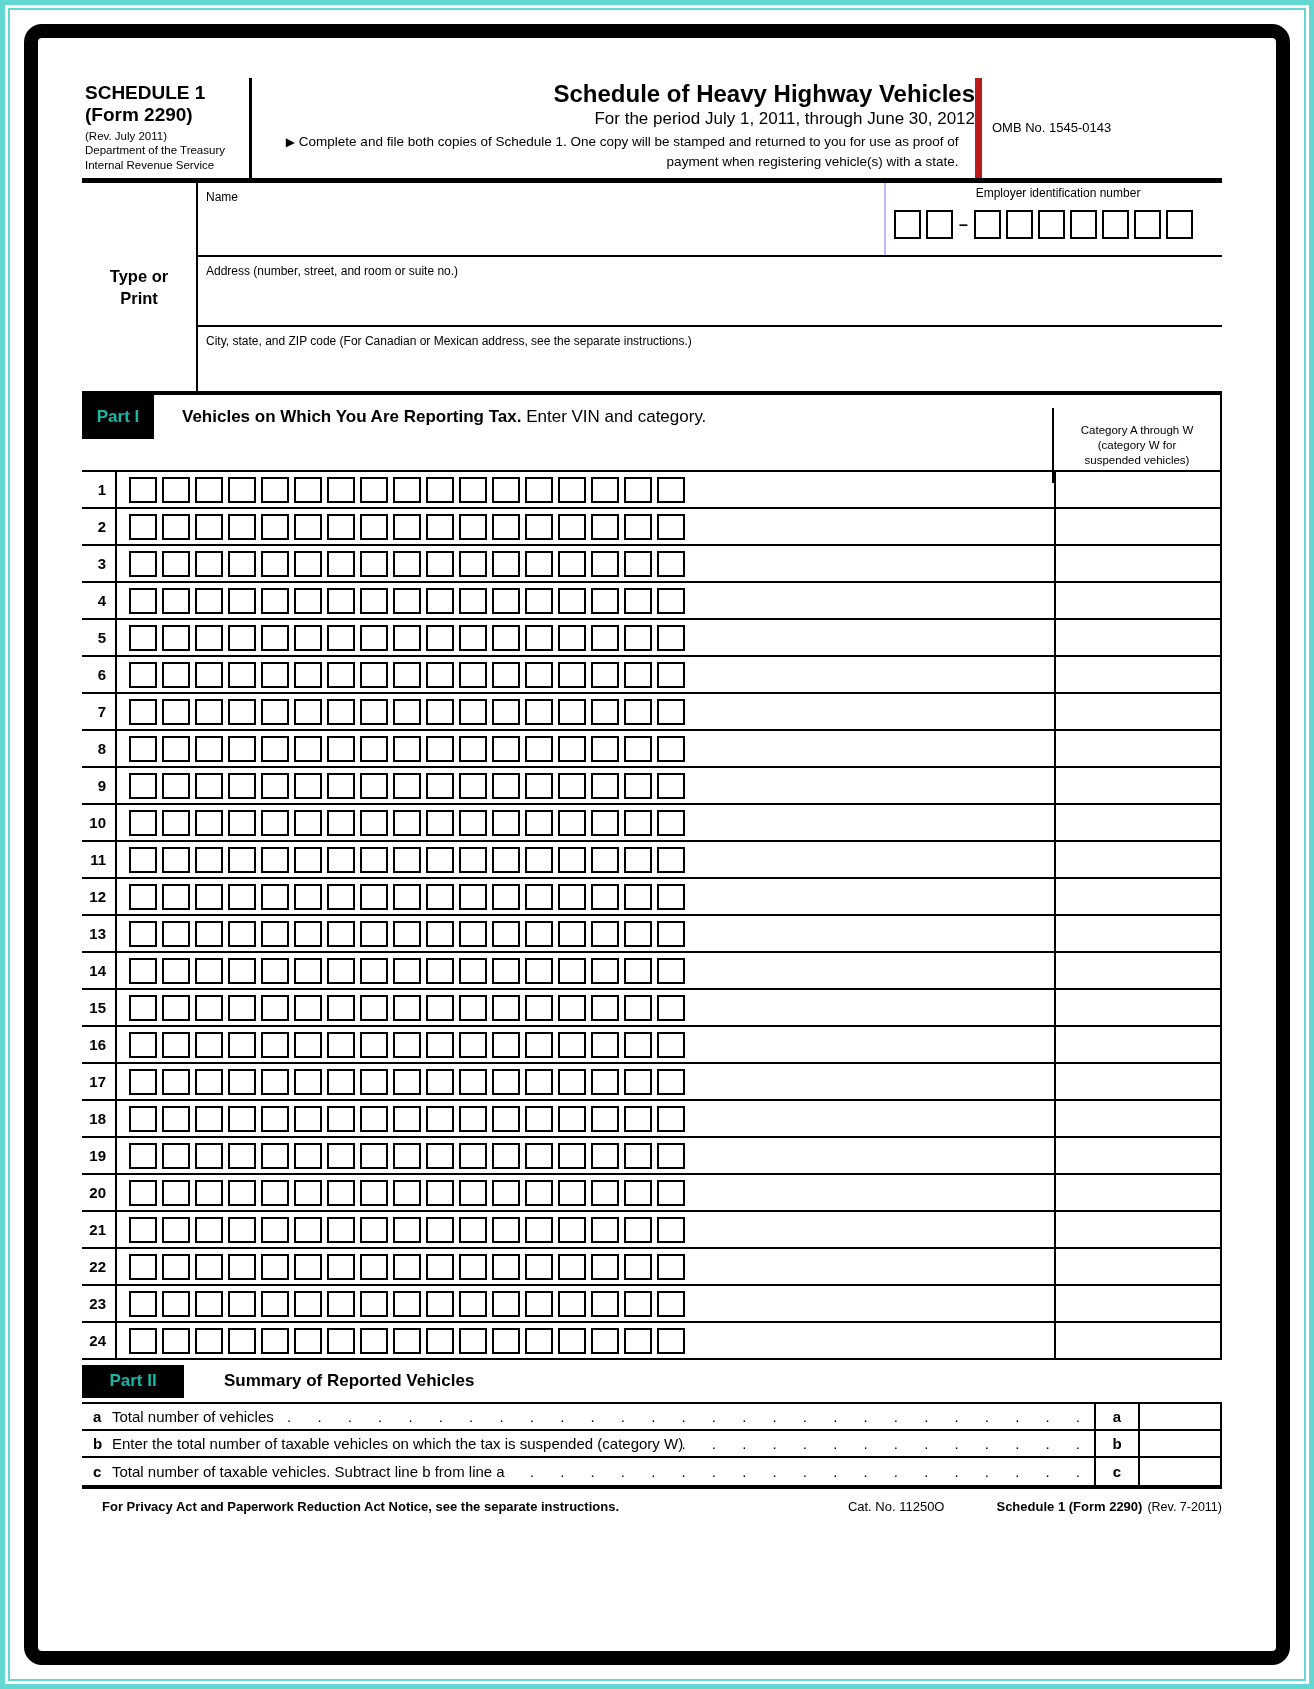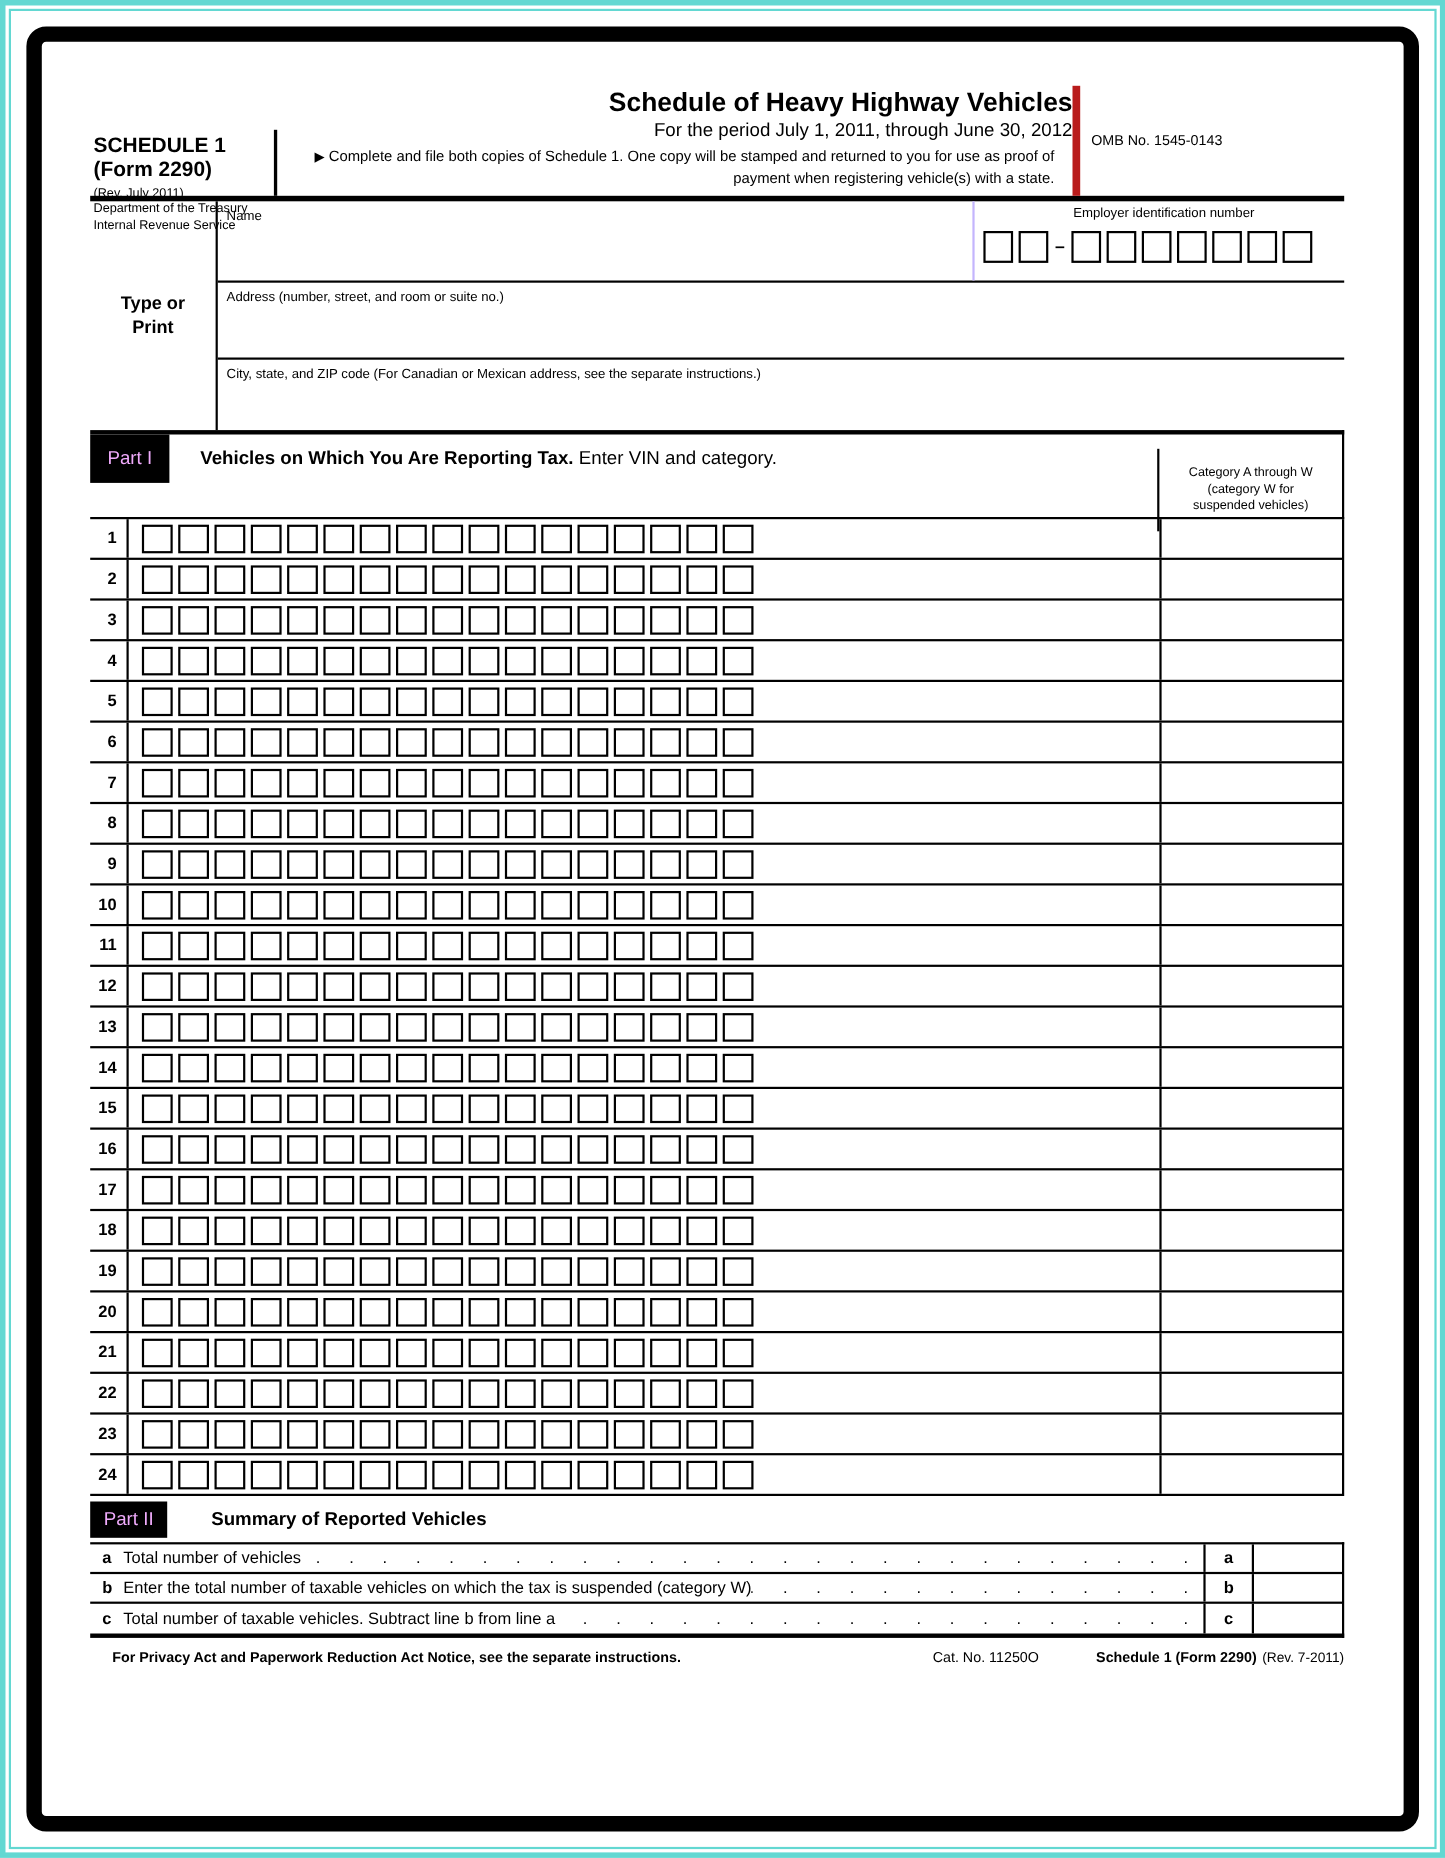--- a/index.html
+++ b/index.html
@@ -7,21 +7,21 @@
   body { font-family: "Liberation Sans", sans-serif; color: #000; background: #fff; overflow: hidden; }
 
   .frame { width: 1314px; height: 1689px; background: #63d8d2; padding: 5px; }
   .r1 { height: 100%; background: #63d8d2; border: 3px solid #fff; padding: 2px; }
   .r2 { height: 100%; background: #fff; padding: 14px; }
   .page { height: 100%; background: #fff; border: 14px solid #000; border-radius: 18px; padding: 40px 0 0 44px; }
   .form { width: 1140px; }
 
   
   .header { display: flex; height: 105px; border-bottom: 5px solid #000; }
-  .h-left { width: 170px; border-right: 3px solid #000; padding: 4px 4px 0 3px; margin-top: 40px; }
+  .h-left { width: 170px; border-right: 3px solid #000; padding: 4px 4px 0 3px; }
   .h-sched, .h-form { font-size: 19px; font-weight: bold; line-height: 1.15; }
   .h-form { margin-bottom: 3px; }
   .h-small { font-size: 11.5px; line-height: 1.28; }
   .h-center { flex: 1; border-right: 7px solid #b91c1c; text-align: right; padding-top: 3px; }
   .h-title { font-size: 24px; font-weight: bold; line-height: 1.1; }
   .h-period { font-size: 17px; margin-top: 2px; }
   .h-instr { font-size: 13.5px; font-weight: normal; max-width: 690px; margin: 3px auto 0; line-height: 1.45; }
   .arrow { font-size: 12px; }
   .h-right { width: 240px; padding: 42px 0 0 10px; font-size: 13px; }
 
@@ -36,36 +36,36 @@
   .ein-cell { width: 338px; border-left: 2px solid #c4b5fd; padding: 3px 0 0 8px; text-align: center; }
   .ein-boxes { display: flex; align-items: center; gap: 5px; margin-top: 10px; }
   .ein-box { width: 27px; height: 29px; border: 2px solid #000; background: #fff; }
   .ein-dash { font-weight: bold; font-size: 16px; margin: 0 1px; }
   .row-addr { height: 70px; border-top: 2px solid #000; padding: 4px 8px; }
   .row-city { height: 66px; border-top: 2px solid #000; padding: 4px 8px; }
 
   
   .part1 { position: relative; height: 81px; border-top: 4px solid #000; border-bottom: 2px solid #000; border-right: 2px solid #000; }
   .p1-strip { display: flex; align-items: flex-start; height: 46px; }
-  .part-label { width: 72px; height: 44px; background: #000; color: #f0abfc; font-weight: normal; font-size: 17px; display: flex; align-items: center; justify-content: center; flex: none; }
+  .part-label { width: 72px; height: 44px; background: #000; color: #14b8a6; font-weight: bold; font-size: 17px; display: flex; align-items: center; justify-content: center; flex: none; }
   .p1-title { margin-left: 28px; margin-top: 12px; font-size: 17px; white-space: nowrap; }
   .b { font-weight: bold; }
   .cat-header { position: absolute; top: 13px; right: 0; width: 168px; height: 100%; border-left: 2px solid #000; display: flex; flex-direction: column; justify-content: center; text-align: center; font-size: 11.5px; line-height: 1.3; }
 
   
   .vin-table { border-right: 2px solid #000; }
   .vin-row { display: flex; align-items: stretch; height: 37px; border-bottom: 2px solid #000; }
   .row-num { width: 33px; display: flex; align-items: center; justify-content: flex-end; padding-right: 9px; font-weight: bold; font-size: 15px; flex: none; }
   .vin-boxes { flex: 1; border-left: 2px solid #000; display: flex; align-items: center; padding-left: 12px; gap: 5px; }
   .vin-box { width: 28px; height: 26px; border: 2px solid #000; background: #fff; flex: none; }
   .cat-cell { width: 166px; border-left: 2px solid #000; flex: none; }
 
   
   .part2-bar { display: flex; align-items: center; height: 42px; }
-  .part-label.p2 { width: 70px; height: 33px; }
+  .part-label.p2 { width: 102px; height: 33px; }
   .p2-title { margin-left: 40px; font-weight: bold; font-size: 17px; }
 
   .summary { border-top: 2px solid #000; border-bottom: 4px solid #000; border-right: 2px solid #000; }
   .sum-row { display: flex; align-items: center; height: 27px; border-bottom: 2px solid #000; font-size: 15px; }
   .sum-row:last-child { border-bottom: none; }
   .sum-letter { width: 30px; padding-left: 11px; font-weight: bold; flex: none; }
   .sum-text { white-space: nowrap; }
   .dots { flex: 1; overflow: hidden; display: flex; justify-content: flex-end; padding: 0 14px 0 10px; }
   .dots span { white-space: nowrap; word-spacing: 22px; font-size: 15px; }
   .sum-box-letter { width: 46px; align-self: stretch; border-left: 2px solid #000; border-right: 2px solid #000; display: flex; align-items: center; justify-content: center; font-weight: bold; flex: none; }

